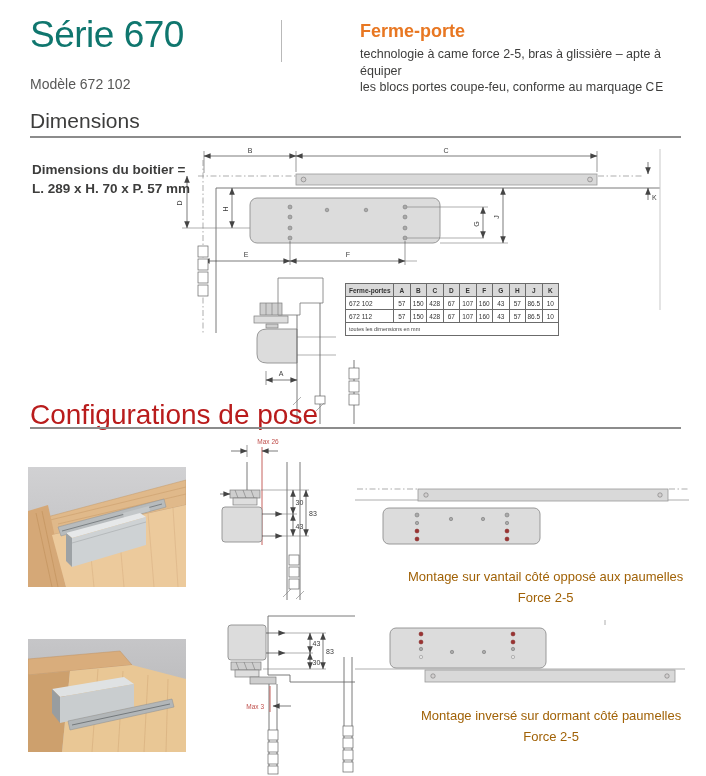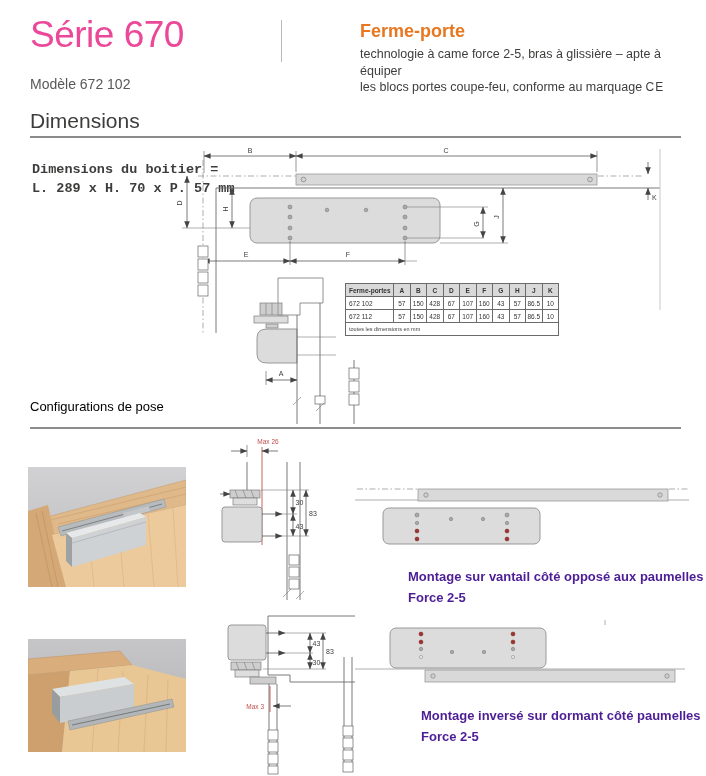--- a/index.html
+++ b/index.html
@@ -1,33 +1,33 @@
 <!DOCTYPE html>
 <html><head>
 <meta charset="utf-8">
 <style>
   * { margin:0; padding:0; box-sizing:border-box; }
   html,body { width:706px; height:776px; }
   body { position:relative; background:#ffffff; font-family:"Liberation Sans",sans-serif; overflow:hidden; color:#3d3d3c; }
   .abs { position:absolute; }
 
-  .title { font-size:37px; font-weight:400; color:#ec4899; letter-spacing:-0.5px; }
+  .title { font-size:37px; font-weight:400; color:#0f766e; letter-spacing:-0.5px; }
   .model { font-size:14px; color:#585857; margin-top:20px; }
   .vdiv { width:1px; background:#b9b9b9; }
   .prodname { font-size:18px; font-weight:bold; color:#e87722; margin-bottom:4px; }
   .desc { font-size:12.5px; line-height:16.5px; color:#3d3d3c; }
   .ce { font-weight:normal; letter-spacing:1px; font-size:12px; }
 
   .h1 { font-size:21px; color:#3d3d3c; }
-  .h1.orange { color:#000000; font-size:13px;text-align:center; }
+  .h1.orange { color:#b91c1c; font-size:28px;text-align:center; }
   .rule { height:2px; background:#8c8c8c; }
 
-  .note { font-size:13.5px; font-weight:600; line-height:19px; color:#3d3d3c;font-family:Liberation Mono, monospace; }
-
-  .caption { font-size:13px; font-weight:bold; line-height:21px; color:#4c1d95; }
+  .note { font-size:13.5px; font-weight:600; line-height:19px; color:#3d3d3c; }
+
+  .caption { font-size:13px; font-weight:normal; line-height:21px; color:#a16207;text-align:center; }
 
   table.dimtable { border-collapse:collapse; table-layout:fixed; width:213px; font-size:6.5px; color:#333; background:#fff; }
   .dimtable th, .dimtable td { border:1px solid #6b6b6b; text-align:center; height:13px; padding:0 1px; overflow:hidden; }
   .dimtable th { background:#d9d9d9; font-weight:bold; }
   .dimtable th:first-child, .dimtable td:first-child { text-align:left; padding-left:3px; width:48px; }
   .dimtable th:not(:first-child) { width:16.5px; }
   .dimtable td.foot { font-size:5.5px; text-align:left; color:#444; height:13px; }
 
   svg text { font-family:"Liberation Sans",sans-serif; }
   .ol   { stroke:#6b6b6b; stroke-width:.9; fill:none; }

